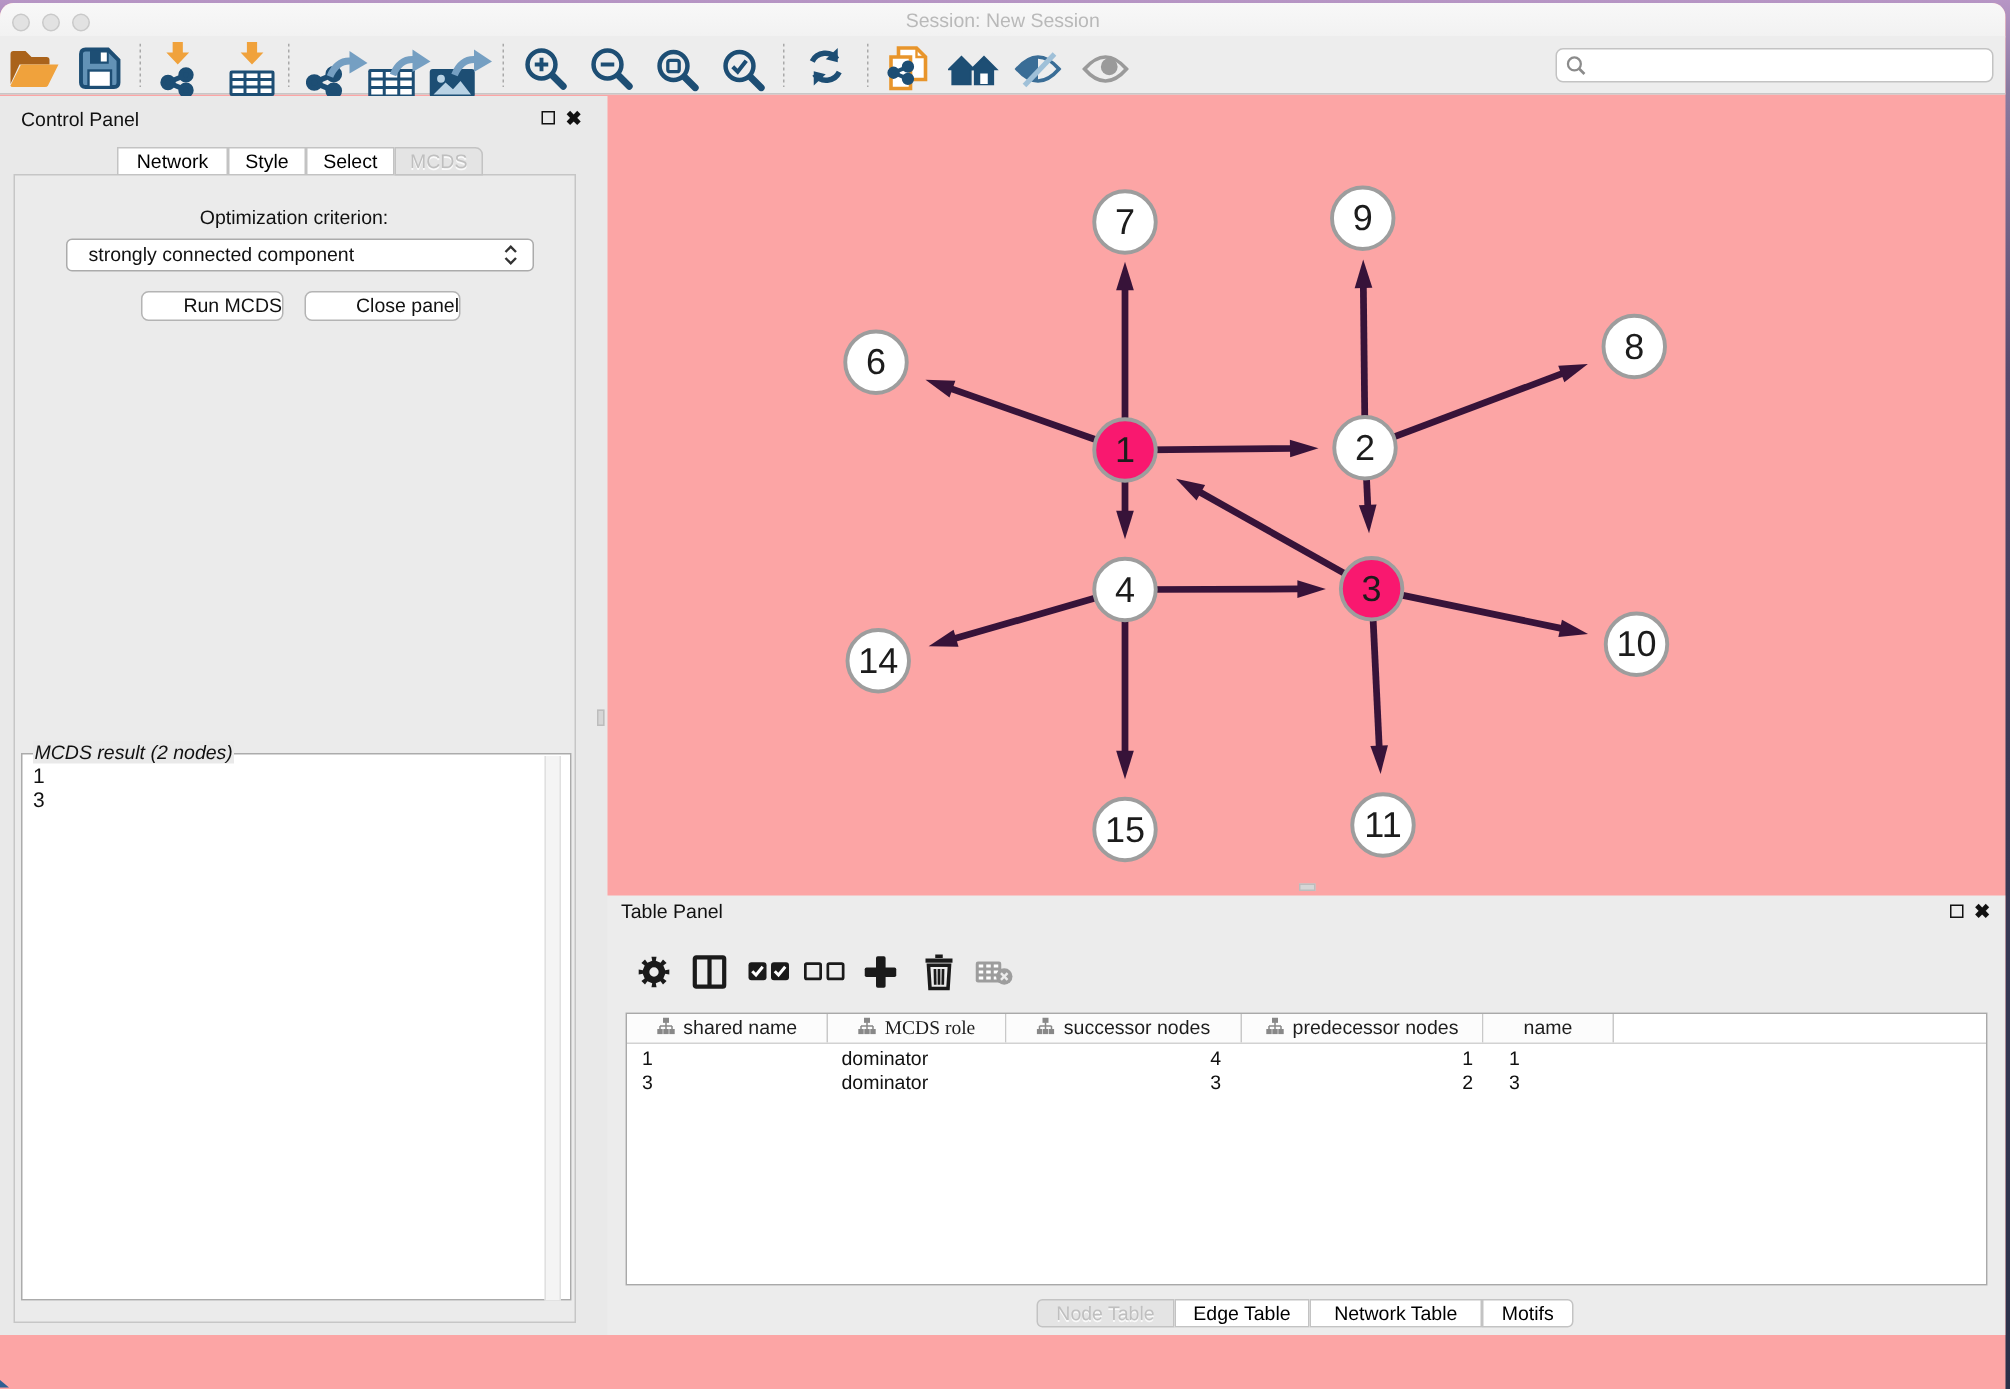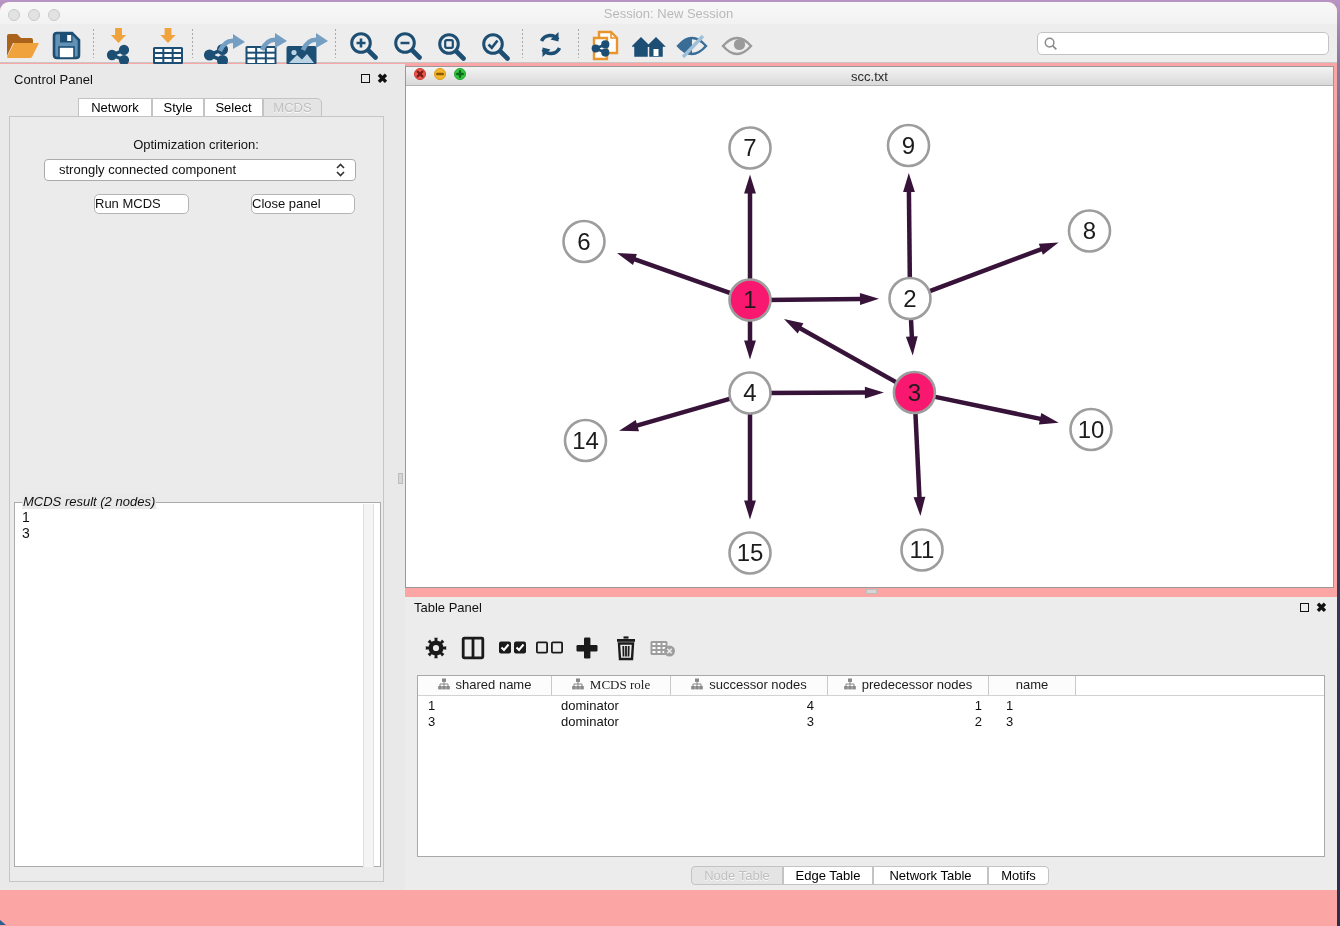--- a/index.html
+++ b/index.html
@@ -29,21 +29,21 @@
 .tab { position:absolute; top:0; height:19px; background:#fff; border:1px solid #c3c3c3;
   font-size:13px; color:#000; text-align:center; line-height:17px; }
 .tab.dis { background:#e4e4e4; color:#bfbfbf; text-shadow:0 1px 0 #fafafa;text-align:center; }
 .cp-inner { position:absolute; left:9px; top:52px; width:375px; height:766px;
   border:1px solid #c6c6c6; background:#ebebeb; }
 .optlabel { position:absolute; top:73px; width:392px; text-align:center; font-size:13px; color:#111; }
 .dropdown { position:absolute; left:44px; top:95px; width:312px; height:22px;
   background:#fff; border:1px solid #ababab; border-radius:4px;
   font-size:13px; color:#111; line-height:20px; padding-left:14px; }
 .btn { position:absolute; height:20px; background:#fff; border:1px solid #b4b4b4;
-  border-radius:5px; font-size:13px; color:#111; text-align:left; line-height:18px; }
+  border-radius:5px; font-size:13px; color:#111; text-align:right; line-height:18px; }
 .fieldset { position:absolute; left:14px; top:438px; width:367px; height:365px;
   border:1px solid #ababab; background:#fff; }
 .fieldset .legend { position:absolute; left:7px; top:-9px; background:#e9e9e9;
   font-size:13px; color:#111; padding:0 1px;font-style:italic; }
 .scrolltrack { position:absolute; right:6px; top:1px; width:11px; height:363px;
   background:#f4f4f4; border-left:1px solid #e0e0e0; border-right:1px solid #e0e0e0; }
 
 .netwin { position:absolute; left:405px; top:64px; width:929px; height:522px;
   background:#fff; border:1px solid #999; }
 .netbar { position:absolute; left:0; top:0; width:100%; height:19px;
@@ -218,42 +218,29 @@
     <div class="tab" style="left:204px; top:34px; width:59px;">Select</div>
     <div class="tab dis" style="left:263px; top:34px; width:59px; border-radius:0 5px 0 0;">MCDS</div>
     <div class="optlabel">Optimization criterion:</div>
     <div class="dropdown">strongly connected component
       <svg width="11" height="14" viewBox="0 0 11 14" style="position:absolute; right:9px; top:3px;">
         <path d="M2 5 L5.5 1.4 L9 5" fill="none" stroke="#333" stroke-width="1.6"></path>
         <path d="M2 9 L5.5 12.6 L9 9" fill="none" stroke="#333" stroke-width="1.6"></path>
       </svg>
     </div>
     <div class="btn" style="left:94px; top:130px; width:95px;">Run MCDS</div>
-    <div class="btn" style="left:203px; top:130px; width:104px;margin-left:48px;">Close panel</div>
+    <div class="btn" style="left:203px; top:130px; width:104px;">Close panel</div>
     <div class="fieldset">
       <div class="legend">MCDS result (2 nodes)</div>
       <div style="position:absolute; left:7px; top:6px; font-size:14px; color:#111;">1</div>
       <div style="position:absolute; left:7px; top:22px; font-size:14px; color:#111;">3</div>
       <div class="scrolltrack"></div>
     </div>
   </div>
 
-  <div class="netwin">
-    <div class="netbar">
-      <div class="lite" style="left:8px;  background:#ea5a51; border:1px solid #ce372c;"></div>
-      <div class="lite" style="left:28px; background:#f6b629; border:1px solid #dd9913;"></div>
-      <div class="lite" style="left:48px; background:#32c53f; border:1px solid #1fa12d;"></div>
-      <svg width="70" height="12" viewBox="0 0 70 12" style="position:absolute; left:8px; top:1px;">
-        <path d="M3.6 3.6 L8.4 8.4 M8.4 3.6 L3.6 8.4" stroke="#7e1a12" stroke-width="2.2" stroke-linecap="round"></path>
-        <path d="M23.2 6 L28.8 6" stroke="#8a5c06" stroke-width="2.4" stroke-linecap="round"></path>
-        <path d="M43.2 6 L48.8 6 M46 3.2 L46 8.8" stroke="#0d6b18" stroke-width="2.4" stroke-linecap="round"></path>
-      </svg>
-      <div class="net-title">scc.txt</div>
-    </div>
-  </div>
   <svg width="940" height="510" viewBox="405 82 940 510" style="position:absolute;left:405px;top:82px;">
 <line x1="750.0" y1="284.0" x2="750.0" y2="190.0" stroke="#371339" stroke-width="4.5"></line>
 <polygon points="750.0,172.5 755.9,191.5 744.1,191.5" fill="#371339"></polygon>
 <line x1="736.8" y1="293.3" x2="633.5" y2="256.9" stroke="#371339" stroke-width="4.5"></line>
 <polygon points="617.0,251.1 636.9,251.9 633.0,263.0" fill="#371339"></polygon>
 <line x1="764.0" y1="297.9" x2="861.5" y2="297.0" stroke="#371339" stroke-width="4.5"></line>
 <polygon points="879.0,296.8 860.1,302.9 859.9,291.1" fill="#371339"></polygon>
 <line x1="750.0" y1="312.0" x2="750.0" y2="340.0" stroke="#371339" stroke-width="4.5"></line>
 <polygon points="750.0,357.5 744.1,338.5 755.9,338.5" fill="#371339"></polygon>
 <line x1="909.9" y1="282.5" x2="908.9" y2="188.5" stroke="#371339" stroke-width="4.5"></line>

